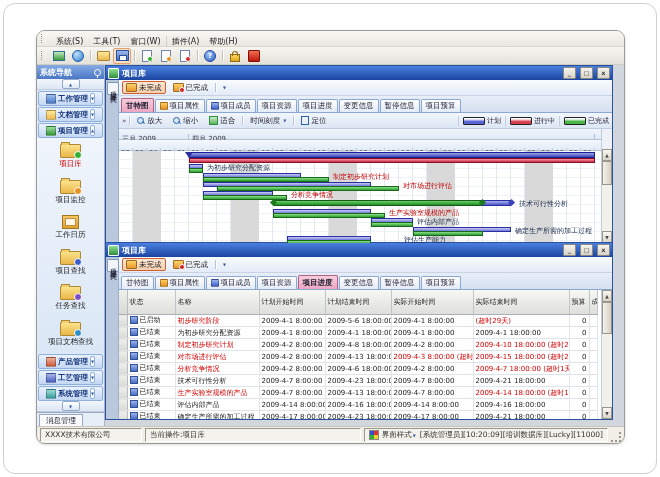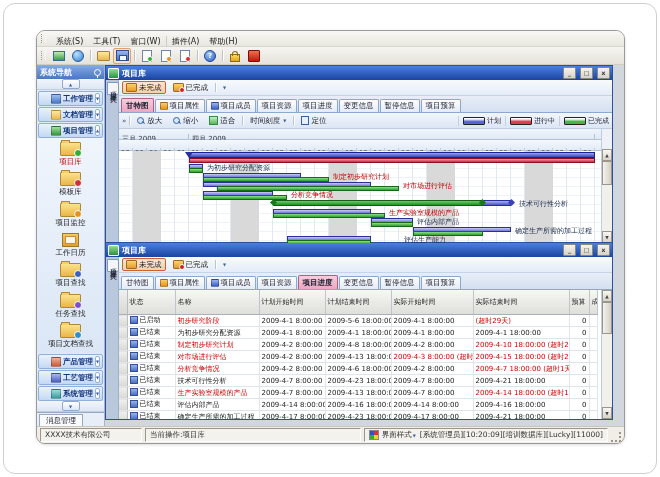--- a/index.html
+++ b/index.html
@@ -42,21 +42,21 @@
   .sb-title{height:14px;flex:none;background:linear-gradient(#86abe4,#4a77c4);color:#fff;font-size:8px;font-weight:bold;
     display:flex;align-items:center;justify-content:space-between;padding:0 3px;}
   .pin{width:5px;height:5px;border:1px solid #fff;border-radius:50%;position:relative;}
   .pin:after{content:'';position:absolute;left:2px;top:5px;width:1px;height:3px;background:#fff;}
   .sb-collapse{height:10px;flex:none;display:flex;align-items:center;justify-content:center;background:linear-gradient(#f2f6fc,#dce6f4);border-bottom:1px solid #c2cee0;}
   .mini-btn{min-width:16px;height:8px;border:1px solid #93a9cc;border-radius:2px;background:linear-gradient(#fff,#dde7f5);
     font-size:4px;color:#3a5ea0;display:flex;align-items:center;justify-content:center;cursor:pointer;}
   .sb-sections{flex:1;display:flex;flex-direction:column;min-height:0;}
   .sb-sec{height:13px;flex:none;margin:1px 1px 0;display:flex;align-items:center;gap:2px;padding:0 12px;
     background:linear-gradient(#eaf2fd,#c4d8f3);border:1px solid #8fb0dc;border-radius:2px;
-    font-size:7.5px;font-weight:bold;color:#14357c;cursor:pointer;white-space:nowrap;}
+    font-size:7.5px;font-weight:bold;color:#14357c;cursor:pointer;white-space:nowrap;justify-content:center;}
   .sec-ico{width:8px;height:8px;border-radius:1px;border:1px solid rgba(0,0,0,.25);flex:none;}
   .work-icon{background:linear-gradient(#9ec0f0,#4a78c8);}
   .docs-icon{background:linear-gradient(#ffe9a0,#ecb84e);}
   .project-icon{background:linear-gradient(#9fe09f,#35953c);}
   .product-icon{background:linear-gradient(#f0b09a,#c85a3a);}
   .craft-icon{background:linear-gradient(#a8b8ec,#4a5ec0);}
   .system-mgmt-icon{background:linear-gradient(#9adcdc,#3a9a9a);}
   .sb-sec .arrow{margin-left:auto;width:9px;height:9px;border:1px solid #8fb0dc;border-radius:2px;background:#fff;
     font-size:4px;color:#3a5ea0;display:flex;align-items:center;justify-content:center;}
   .sb-items{flex:1;background:linear-gradient(#f0f5fc,#dbe7f6);display:flex;flex-direction:column;min-height:0;padding:1px 0;}
@@ -264,26 +264,20 @@
               <span class="arrow">▲</span>
             </div>
             <div class="sb-items">
               <div class="sb-item sel">
                 <span class="fold folder-library-icon">
                   <span class="bdg"></span>
                 </span>
                 <div class="lbl">项目库</div>
               </div>
               <div class="sb-item">
-                <span class="fold folder-template-icon">
-                  <span class="bdg"></span>
-                </span>
-                <div class="lbl">模板库</div>
-              </div>
-              <div class="sb-item">
                 <span class="fold folder-monitor-icon">
                   <span class="bdg"></span>
                 </span>
                 <div class="lbl">项目监控</div>
               </div>
               <div class="sb-item">
                 <span class="calendar-icon"></span>
                 <div class="lbl">工作日历</div>
               </div>
               <div class="sb-item">

